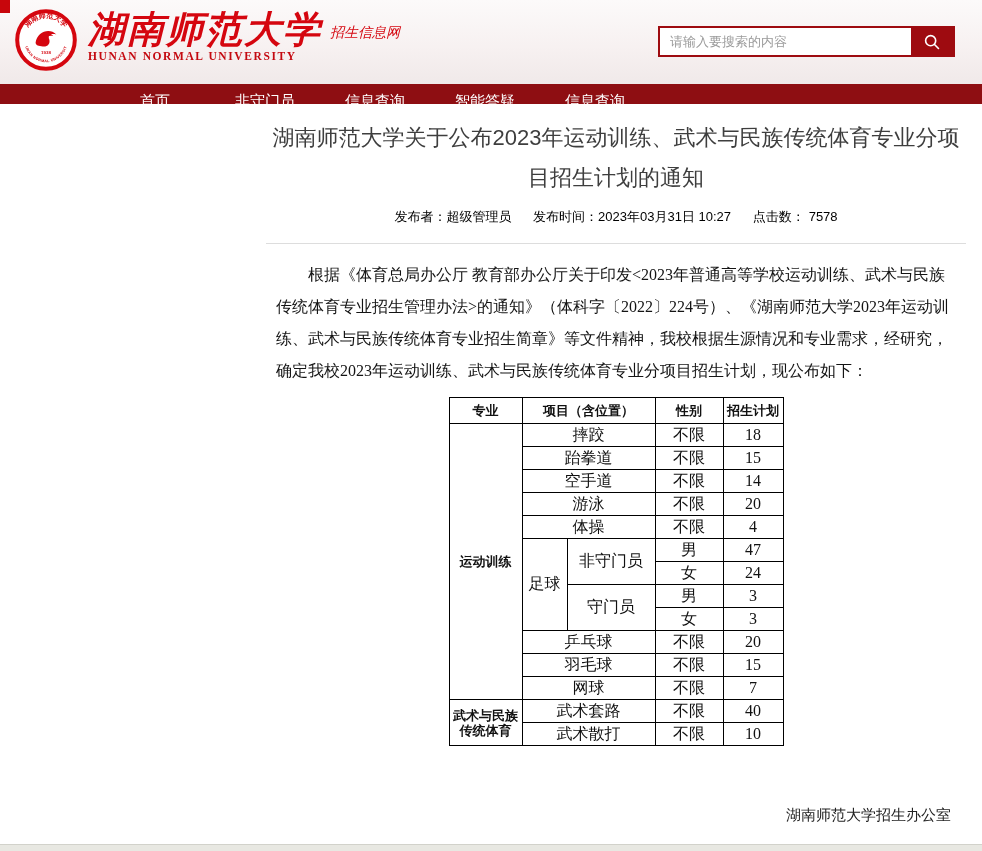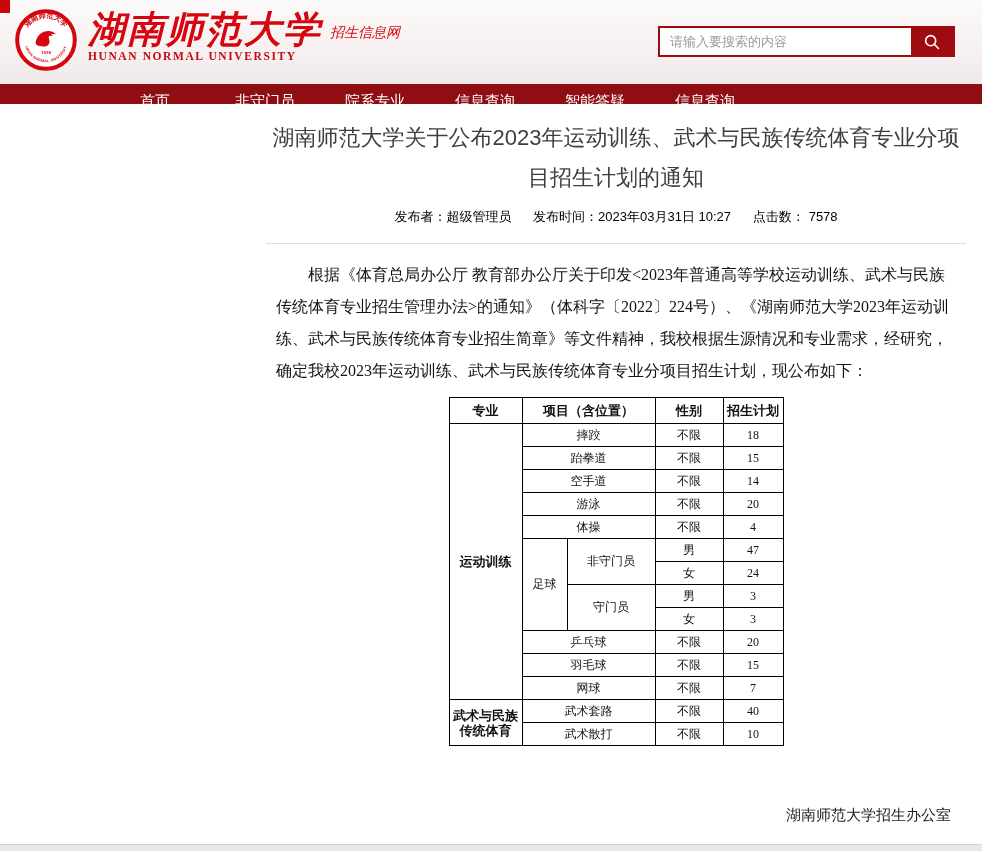--- a/index.html
+++ b/index.html
@@ -36,21 +36,21 @@
     font-size:22px;line-height:40px;color:#3e3e3e;}
   .meta{margin-top:10px;text-align:center;font-size:13px;color:#000000;}
   .meta span{margin:0 9px;}
   .article-body{margin-top:17px;border-top:1px solid #ddd;padding-top:5px;}
   .article-body p{margin:10px;font-family:"Liberation Serif","DejaVu Serif",serif;
     font-size:16px;line-height:32px;color:#141414;text-indent:2em;}
 
   
   table.plan{margin:2px auto 0;border-collapse:collapse;table-layout:fixed;width:334px;
     font-family:"Liberation Serif","DejaVu Serif",serif;text-align:center;}
-  table.plan th,table.plan td{border:1px solid #000;padding:0;height:22px;font-size:12px;
+  table.plan th,table.plan td{border:1px solid #000;padding:0;height:22px;font-size:16px;
     font-weight:400;color:#111;overflow:hidden;}
   table.plan th{height:25px;font-size:13px;font-weight:bold;}
   table.plan td.b{font-weight:bold;font-size:13px;line-height:15px;}
 
   .signature{margin-top:60px;text-align:right;padding-right:15px;
     font-family:"Liberation Serif","DejaVu Serif",serif;font-size:15px;color:#222;}
   .sign-date{margin-top:24px;text-align:right;padding-right:32px;
     font-family:"Liberation Serif","DejaVu Serif",serif;font-size:15px;color:#222;}
 
   .bottom-band{position:absolute;left:0;bottom:0;width:100%;height:6px;
@@ -95,21 +95,20 @@
           <circle cx="8.5" cy="8.5" r="5.6" fill="none" stroke="#fff" stroke-width="1.8"></circle>
           <line x1="12.8" y1="12.8" x2="17.2" y2="17.2" stroke="#fff" stroke-width="1.8" stroke-linecap="round"></line>
         </svg>
       </button>
     </div>
   </header>
 
   <nav class="nav">
     <div class="nav-item">首页</div>
     <div class="nav-item">非守门员</div>
-    <div class="nav-item">院系专业</div>
     <div class="nav-item">信息查询</div>
     <div class="nav-item">智能答疑</div>
     <div class="nav-item">信息查询</div>
   </nav>
 
   <main>
     <div class="content">
       <h1 class="article-title">湖南师范大学关于公布2023年运动训练、武术与民族传统体育专业分项目招生计划的通知</h1>
 
       <div class="meta">

